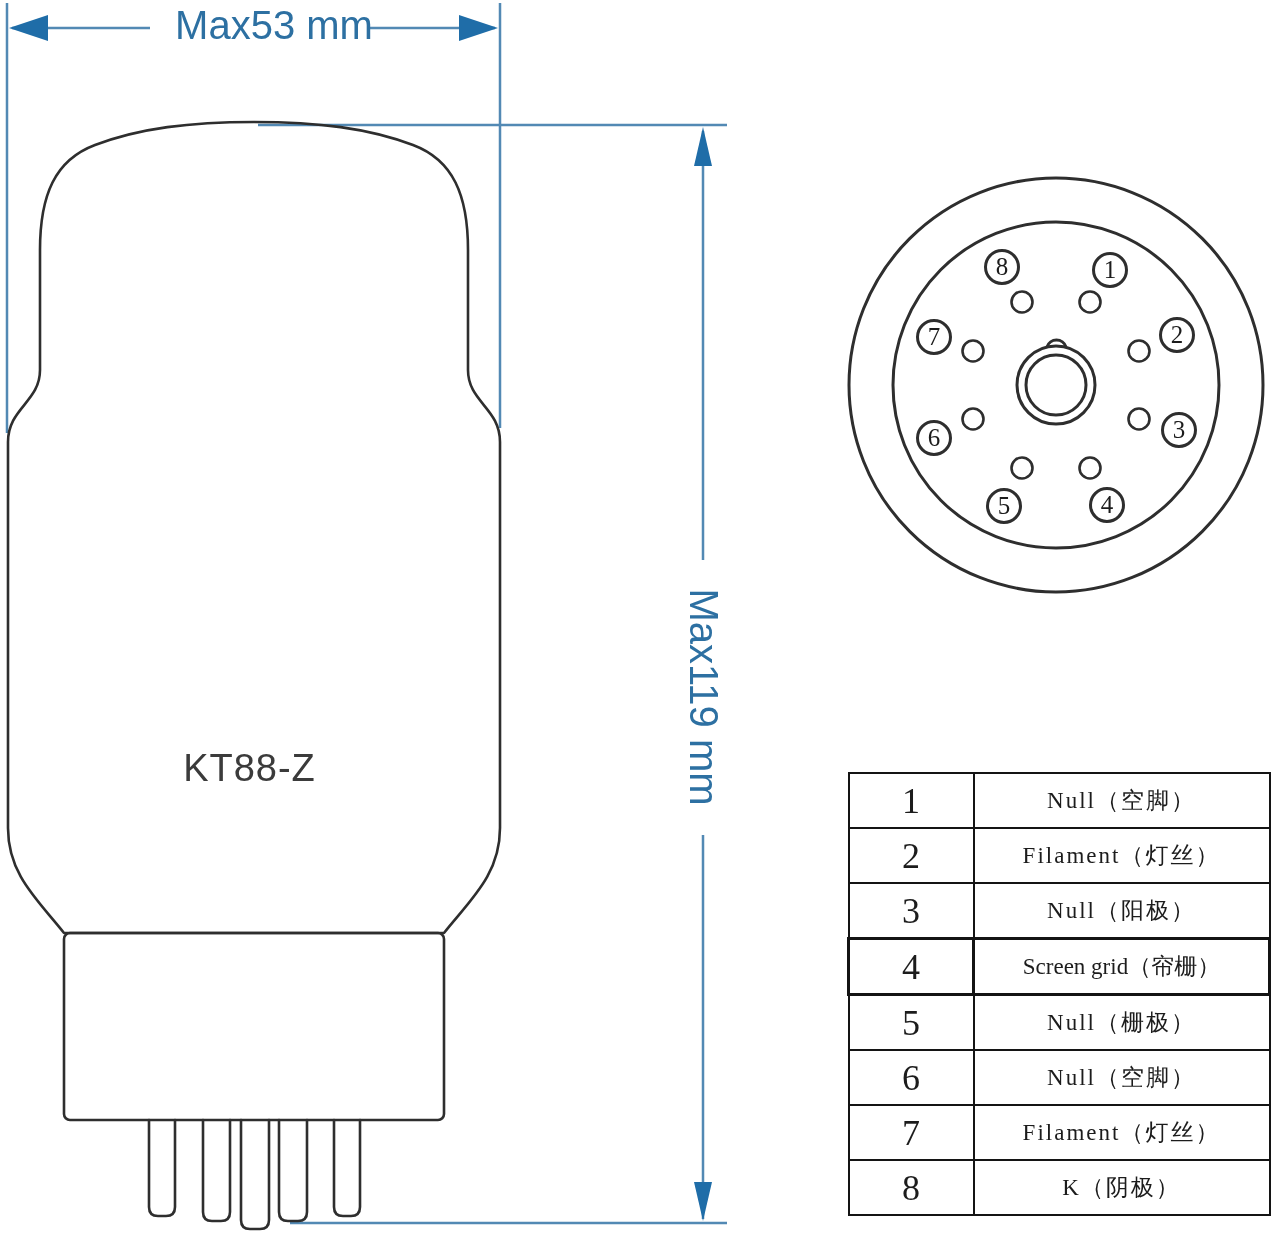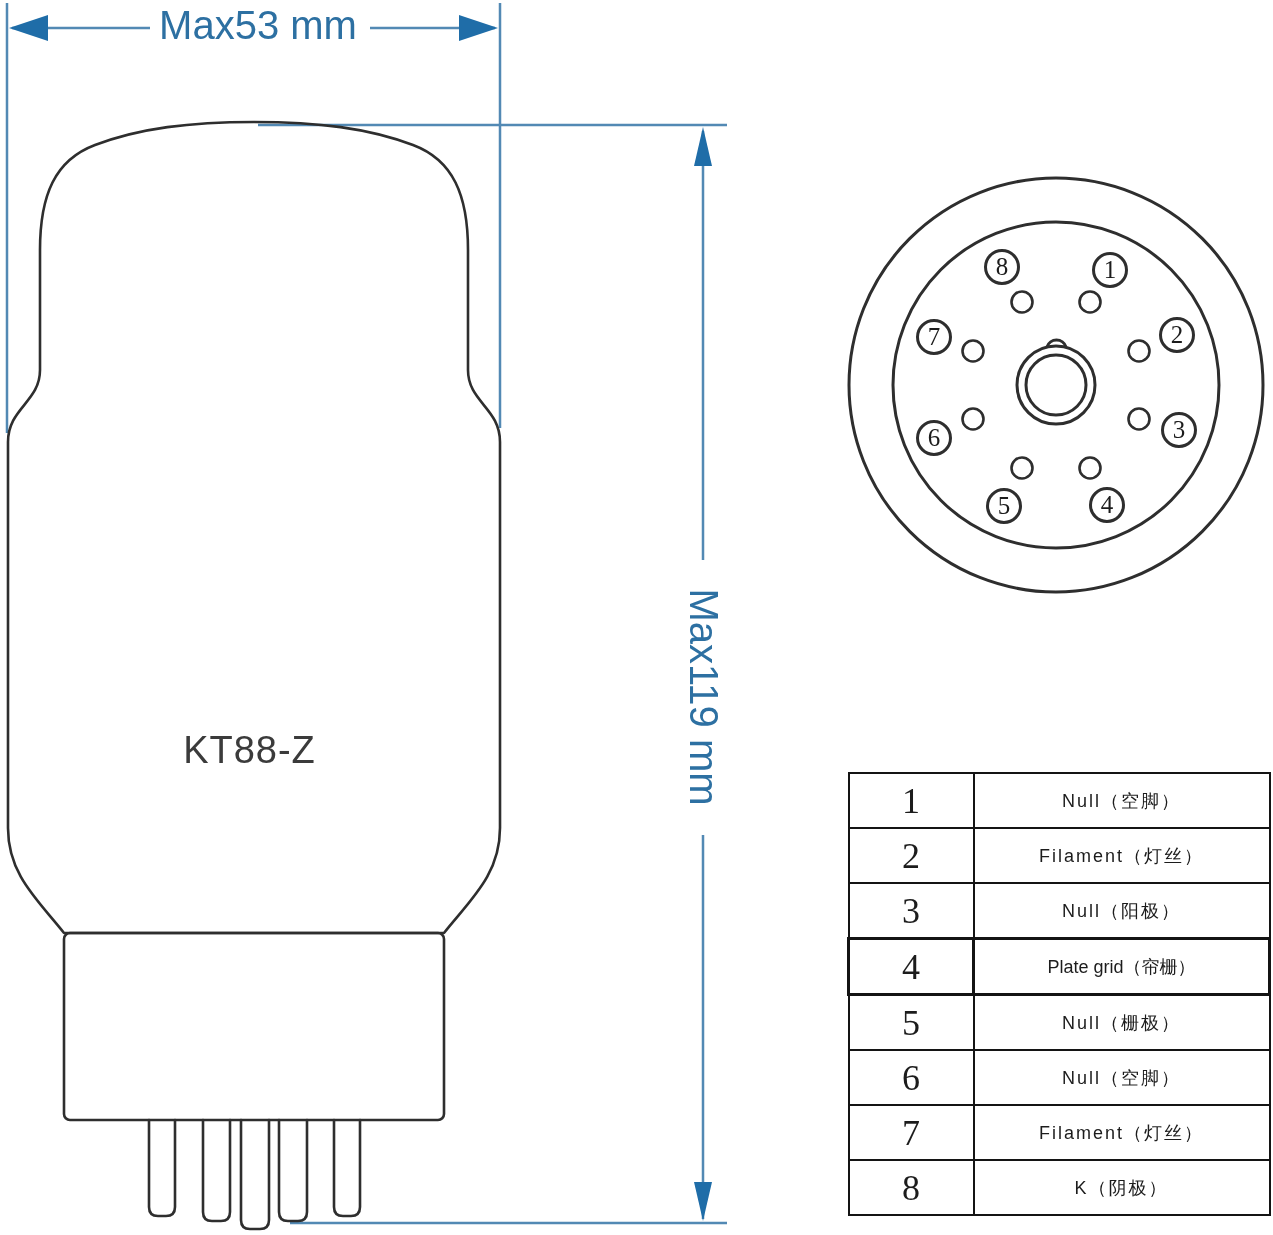--- a/index.html
+++ b/index.html
@@ -13,29 +13,29 @@
   #lineart{position:absolute;left:0;top:0;}
 
   .dim-text{
     position:absolute;
     color:#2d70a2;
     font-size:40px;
     font-family:"Liberation Sans",sans-serif;
     white-space:nowrap;
     text-align:center;
   }
-  #dim-width-label{left:148px;top:3px;width:220px;}
+  #dim-width-label{left:164px;top:3px;width:220px;}
   #dim-height-label{
     left:703px;top:697px;
     transform:translate(-50%,-50%) rotate(90deg);
     transform-origin:center center;
   }
 
   #tube-model-label{
-    position:absolute;left:137px;top:729px;width:225px;
+    position:absolute;left:137px;top:747px;width:225px;
     text-align:center;
     color:#3b3b3b;font-size:38px;letter-spacing:1px;
     font-family:"Liberation Sans",sans-serif;
   }
 
   .pin-num{
     position:absolute;
     width:36px;height:36px;
     border:3px solid #2e2e2e;border-radius:50%;
     box-sizing:border-box;
@@ -58,22 +58,22 @@
     padding:0;height:53px;
     color:#1c1c1c;
   }
   #pin-table td.num{
     width:123px;
     font-family:"Liberation Serif",serif;
     font-size:36px;
   }
   #pin-table td.fn{
     width:294px;
-    font-family:Liberation Sans, sans-serif;
-    font-size:18px;letter-spacing:2px;text-align:center;
+    font-family:Liberation Serif, serif;
+    font-size:23px;letter-spacing:2px;text-align:center;
   }
   #pin-table tr.hl td{border-width:3px;}
   #pin-table tr.tight td.fn{letter-spacing:0;}
 </style>
 </head>
 <body>
 
 <div id="canvas">
 
   <svg id="lineart" width="1273" height="1235" viewBox="0 0 1273 1235">
@@ -167,21 +167,21 @@
     <tr>
       <td class="num">2</td>
       <td class="fn">Filament（灯丝）</td>
     </tr>
     <tr>
       <td class="num">3</td>
       <td class="fn">Null（阳极）</td>
     </tr>
     <tr class="hl tight">
       <td class="num">4</td>
-      <td class="fn">Plate grid（帘栅）</td>
+      <td class="fn">Screen grid（帘栅）</td>
     </tr>
     <tr>
       <td class="num">5</td>
       <td class="fn">Null（栅极）</td>
     </tr>
     <tr>
       <td class="num">6</td>
       <td class="fn">Null（空脚）</td>
     </tr>
     <tr>

